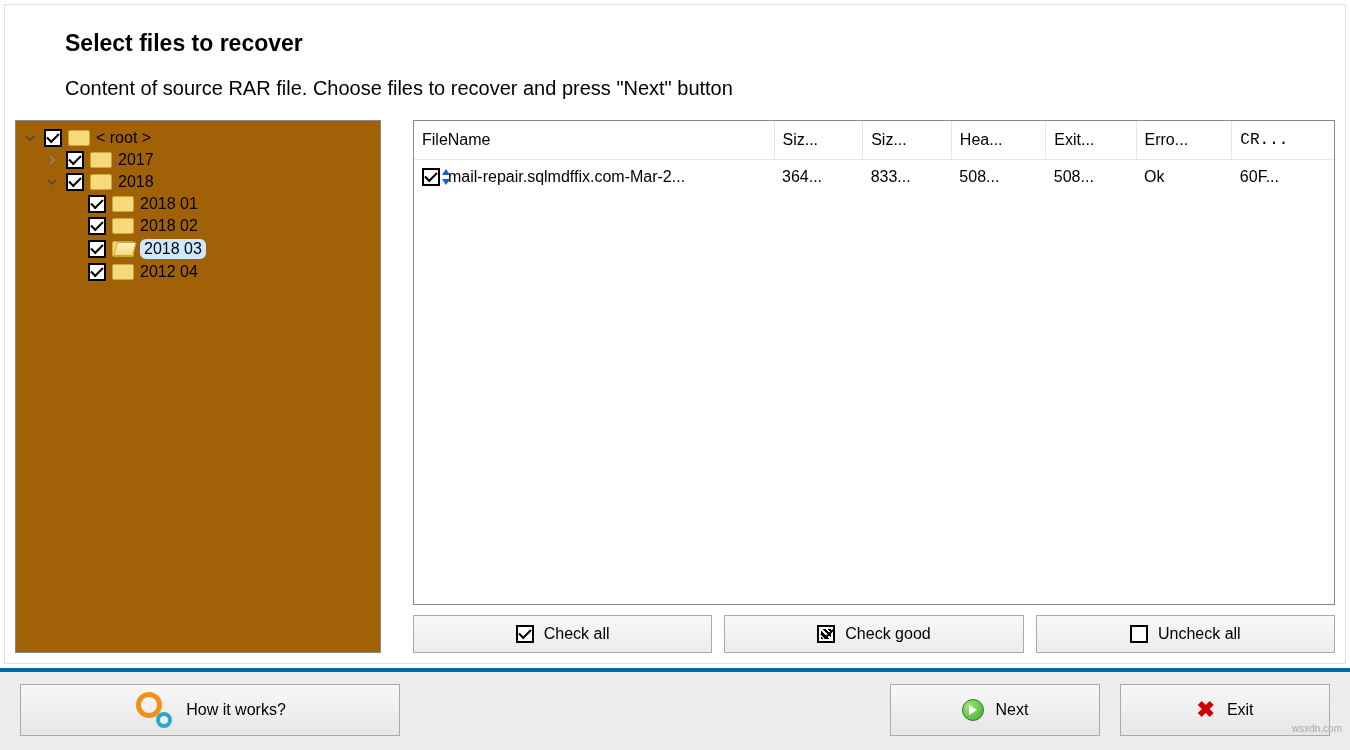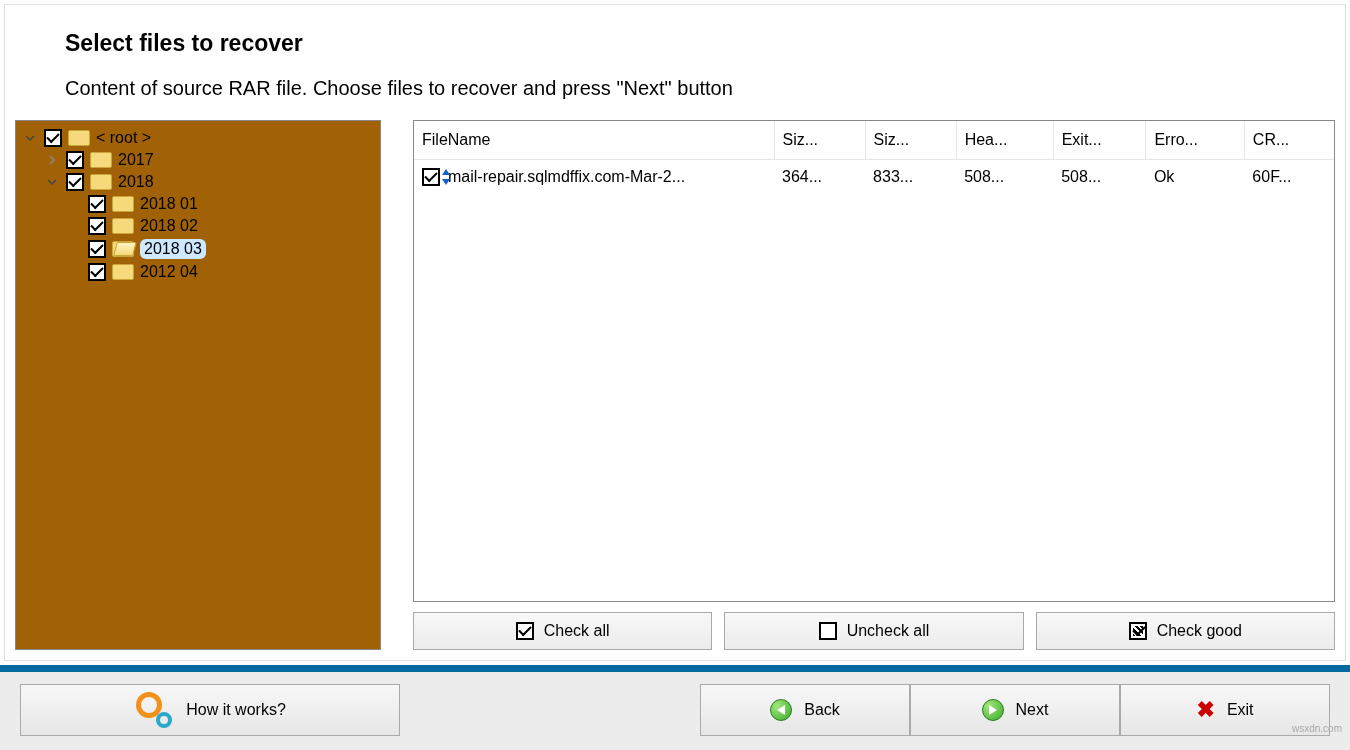--- a/index.html
+++ b/index.html
@@ -83,24 +83,25 @@
       border: 1px solid #aaa;
       display: flex;
       align-items: center;
       justify-content: center;
       gap: 10px;
       font-size: 16px;
       cursor: pointer;
     }
     .footer {
       background:#ececec;
-      border-top:7px solid #0369a1;
+      border-top:4px solid #0369a1;
       padding: 12px 20px 14px 20px;
       display:flex;
       align-items:flex-end;
+      gap:20px;
     }
     .how-it-works, .nav-btn {
       height: 52px;
       background: linear-gradient(#f8f8f8,#e6e6e6);
       border: 1px solid #aaa;
       display:flex;
       align-items:center;
       justify-content:center;
       gap:12px;
       font-size:16px;
@@ -254,21 +255,21 @@
       <div class="file-list">
         <table class="file-table">
           <thead>
             <tr>
               <th style="width:360px;">FileName</th>
               <th>Siz...</th>
               <th>Siz...</th>
               <th>Hea...</th>
               <th>Exit...</th>
               <th>Erro...</th>
-              <th style="border-right:none;">CR...</th>
+              <th style="border-right:none;font-family:Liberation Mono, monospace;">CR...</th>
             </tr>
           </thead>
           <tbody>
             <tr>
               <td class="fn">
                 <span class="cb checked"></span>
                 <span class="arrow-icon-blue"></span>
                 <span>mail-repair.sqlmdffix.com-Mar-2...</span>
               </td>
               <td>364...</td>
@@ -281,50 +282,44 @@
           </tbody>
         </table>
       </div>
 
       <div class="action-row">
         <button class="action-btn">
           <span class="cb checked"></span>
           <span>Check all</span>
         </button>
         <button class="action-btn">
+          <span class="cb checkgood"></span>
+          <span>Check good</span>
+        </button>
+        <button class="action-btn">
           <span class="cb empty"></span>
           <span>Uncheck all</span>
-        </button>
-        <button class="action-btn">
-          <span class="cb checkgood"></span>
-          <span>Check good</span>
         </button>
       </div>
     </div>
 
   </div>
 </div>
 
 <div class="footer">
   <button class="how-it-works">
     <span class="gears">
       <span class="gear big"></span>
         <span class="gear small"></span>
     </span>
     <span>How it works?</span>
   </button>
   <span class="nav-spacer"></span>
   <button class="nav-btn">
     <span class="circ green">
-        <span class="arrow-left"></span>
-      </span>
-    <span>Back</span>
-  </button>
-  <button class="nav-btn">
-    <span class="circ green">
         <span class="arrow-right"></span>
       </span>
     <span>Next</span>
   </button>
   <button class="nav-btn">
     <span class="x-red">✖</span>
     <span>Exit</span>
   </button>
 </div>
 

